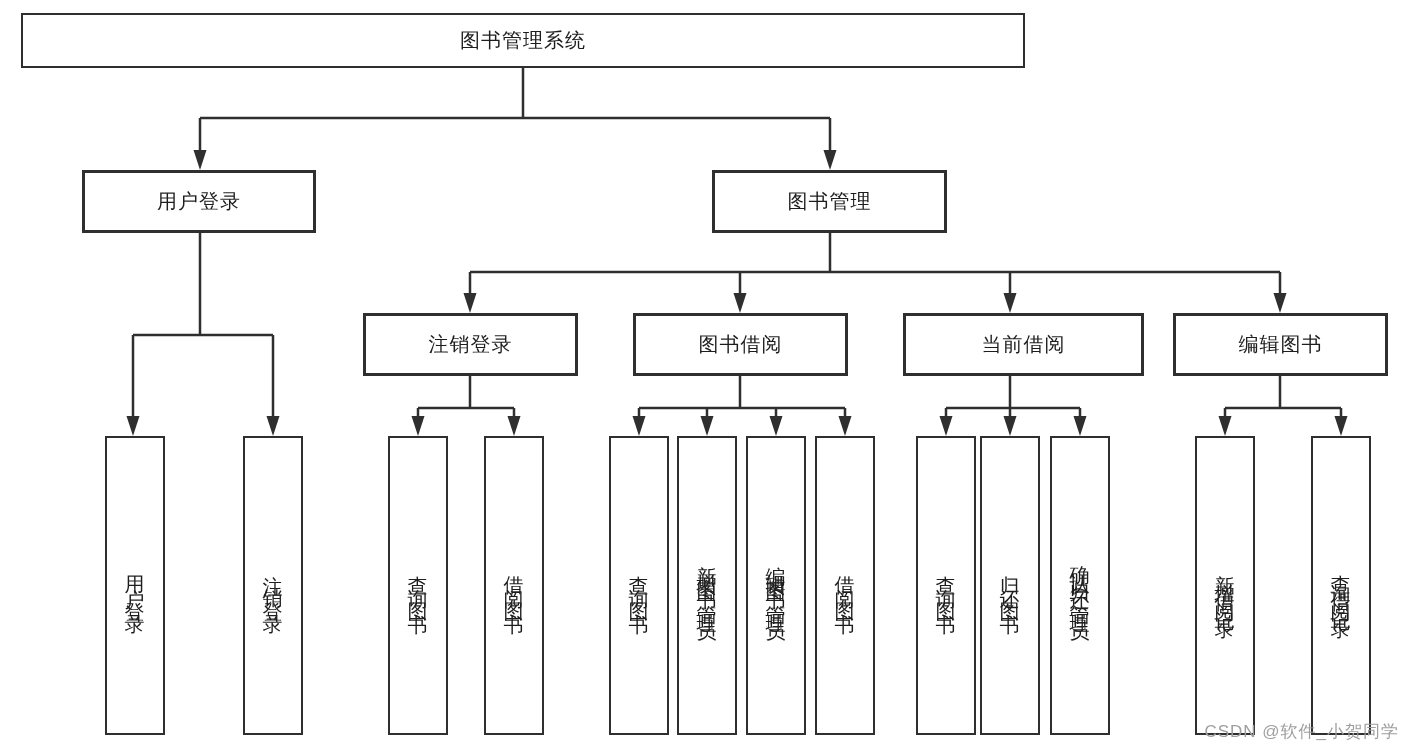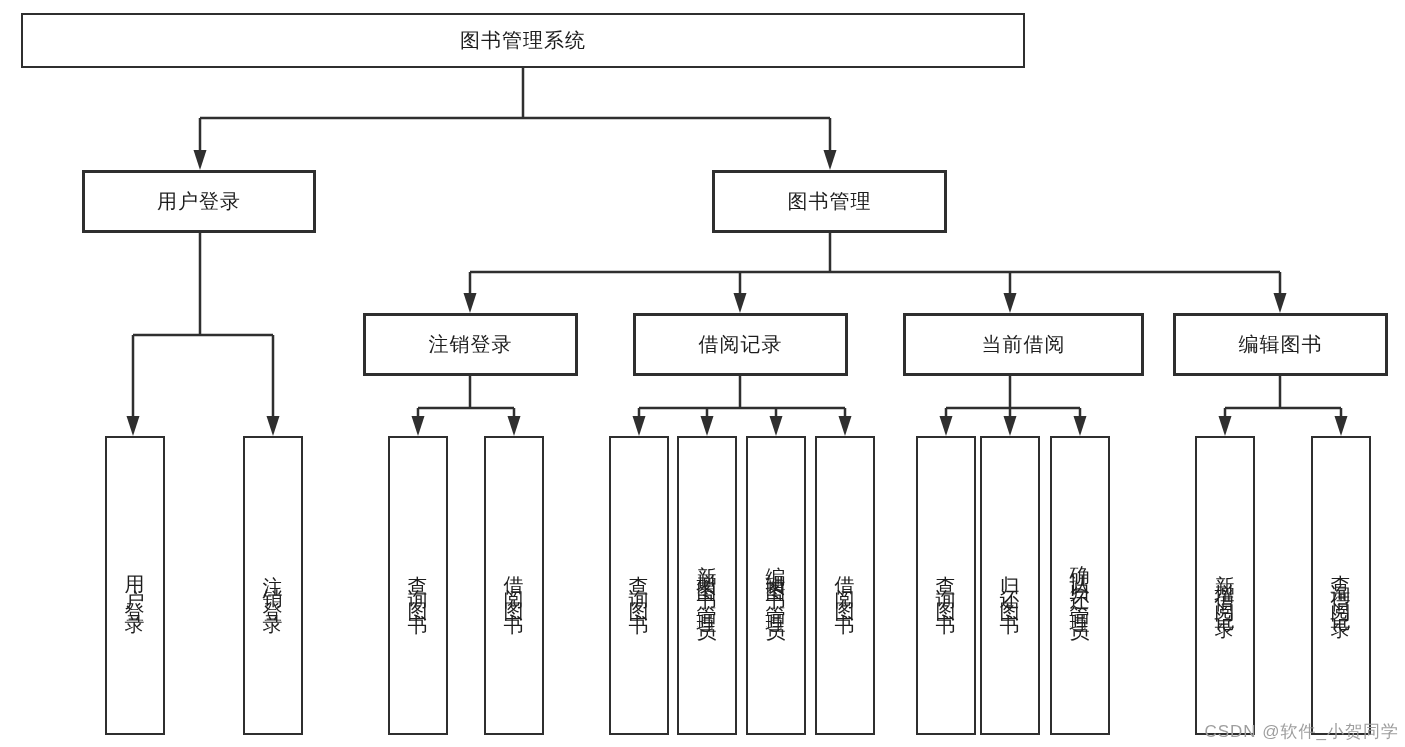--- a/index.html
+++ b/index.html
@@ -109,21 +109,21 @@
     <span class="label">用户登录</span>
   </div>
   <div class="box" style="left:712px;top:170px;width:235px;height:63px">
     <span class="label">图书管理</span>
   </div>
 
   <div class="box" style="left:363px;top:313px;width:215px;height:63px">
     <span class="label">注销登录</span>
   </div>
   <div class="box" style="left:633px;top:313px;width:215px;height:63px">
-    <span class="label">借阅记录</span>
+    <span class="label">图书借阅</span>
   </div>
   <div class="box" style="left:903px;top:313px;width:241px;height:63px">
     <span class="label">当前借阅</span>
   </div>
   <div class="box" style="left:1173px;top:313px;width:215px;height:63px">
     <span class="label">编辑图书</span>
   </div>
 
   <div class="box leaf" style="left:105px">
     <span class="vtext">用户登录</span>

